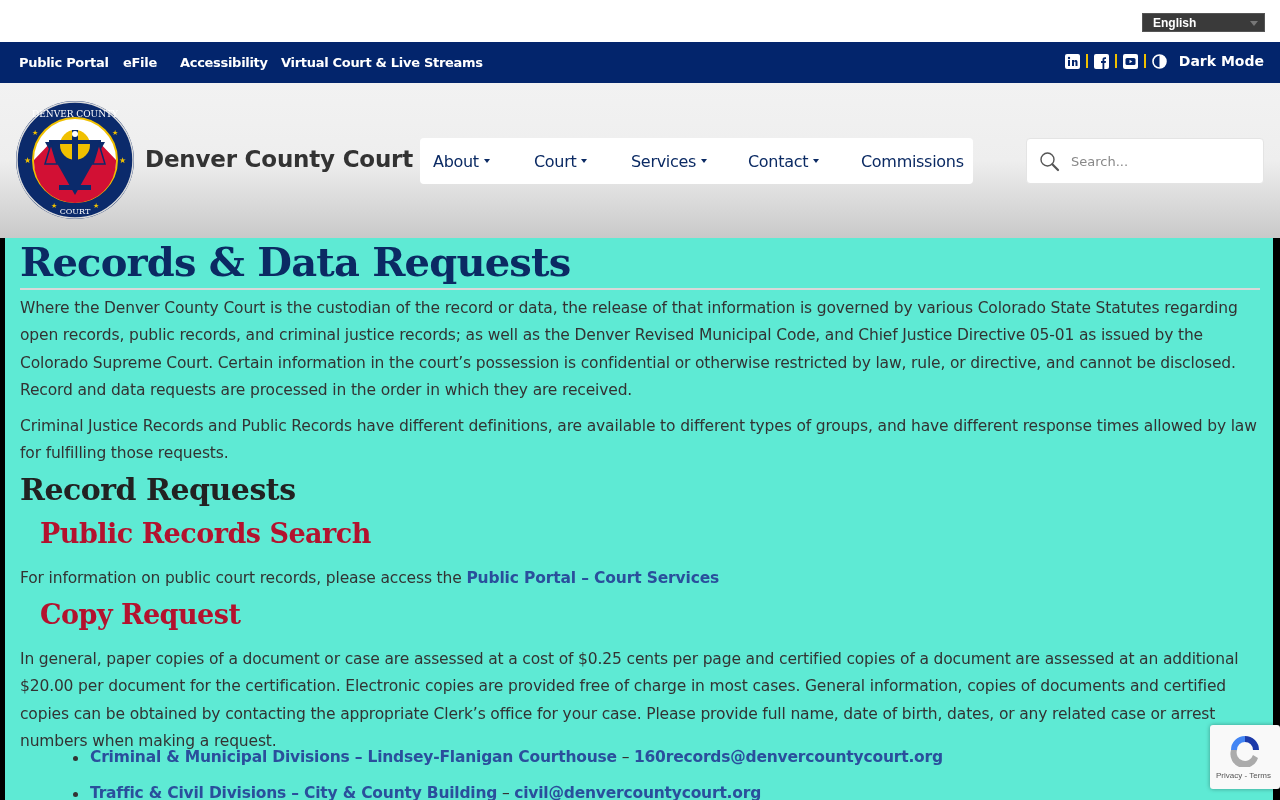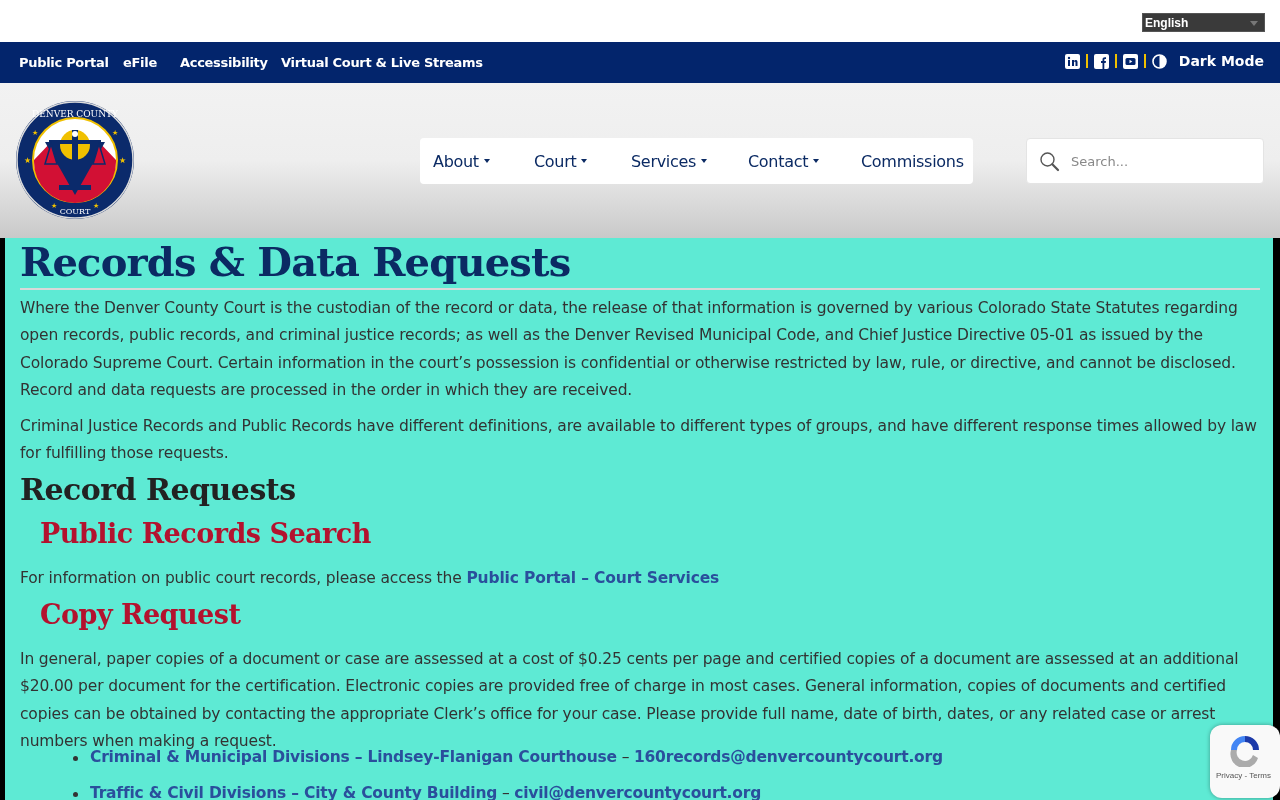--- a/index.html
+++ b/index.html
@@ -4,21 +4,21 @@
 <style>
   * { box-sizing: border-box; margin: 0; padding: 0; }
   html, body { width: 1280px; height: 800px; overflow: hidden; background: #000; }
   body { font-family: "DejaVu Sans", sans-serif; position: relative; }
 
   
   .welcome-bar { position: absolute; left: 0; top: 0; width: 1280px; height: 42px; background: #fff; }
   .welcome-text { position: absolute; left: 0; right: 0; top: 10px; text-align: center; font-size: 16px; color: #1b1b1b; }
   .welcome-text b { font-weight: bold; }
   .welcome-text .ico { display: inline-block; width: 18px; height: 16px; vertical-align: -2px; }
-  .lang-select { position: absolute; left: 1142px; top: 13px; width: 123px; height: 19px; background: #3a3a3a; color: #fff; font-family: "Liberation Sans", sans-serif; font-weight: bold; font-size: 12px; line-height: 19px; padding-left: 2px; border: 1px solid #555; }
+  .lang-select { position: absolute; left: 1142px; top: 13px; width: 123px; height: 19px; background: #3a3a3a; color: #fff; font-family: "Liberation Sans", sans-serif; font-weight: bold; font-size: 12px; line-height: 19px; padding-left: 10px; border: 1px solid #555; }
   .lang-select .caret { position: absolute; right: 6px; top: 7px; width: 0; height: 0; border-left: 4px solid transparent; border-right: 4px solid transparent; border-top: 5px solid #777; }
 
   
   .topnav { position: absolute; left: 0; top: 42px; width: 1280px; height: 41px; background: #03256c; }
   .topnav a { position: absolute; top: 13px; color: #fff; font-weight: bold; font-size: 13px; text-decoration: none; letter-spacing: -0.3px; }
   .social { position: absolute; top: 11px; right: 16px; display: flex; align-items: center; gap: 6px; color: #fff; font-weight: bold; font-size: 14px; }
   .social .sep { width: 2px; height: 14px; background: #f0c000; }
   .social svg { display: block; }
 
   
@@ -40,21 +40,21 @@
   .rule { position: absolute; left: 0; top: 50px; width: 1240px; height: 2px; background: #d9d9d9; }
   .para { position: absolute; left: 0; width: 1240px; font-size: 15.5px; line-height: 27.3px; color: #333; letter-spacing: -0.15px; }
   h2.section { position: absolute; left: 0; font-family: "DejaVu Serif", serif; font-size: 30px; font-weight: bold; color: #222; letter-spacing: -0.5px; white-space: nowrap; }
   h3.sub { position: absolute; left: 0; font-family: "DejaVu Serif", serif; font-size: 27px; font-weight: bold; color: #b3122e; letter-spacing: -0.5px; white-space: nowrap; margin-left: 20px; }
   a.link { color: #2a4f9c; font-weight: bold; text-decoration: none; }
   ul.list { position: absolute; left: 70px; list-style: none; }
   ul.list li { position: relative; font-size: 15.5px; color: #333; height: 36px; letter-spacing: -0.2px; white-space: nowrap; }
   ul.list li::before { content: ""; position: absolute; left: -17px; top: 8px; width: 5px; height: 5px; border-radius: 50%; background: #333; }
 
   
-  .recaptcha { position: absolute; left: 1210px; top: 725px; width: 70px; height: 73px; background: #f9f9f9; border-radius: 12px; box-shadow: 0 0 4px rgba(0,0,0,0.35); }
+  .recaptcha { position: absolute; left: 1210px; top: 725px; width: 70px; height: 64px; background: #f9f9f9; border-radius: 3px; box-shadow: 0 0 4px rgba(0,0,0,0.35); }
   .recaptcha svg { position: absolute; left: 18px; top: 8px; }
   .recaptcha .rc-text { position: absolute; left: 6px; top: 46px; font-size: 8px; color: #555; font-family: "Liberation Sans", sans-serif; }
 </style>
 </head>
 <body>
 
 <div class="welcome-bar">
   <div class="lang-select">
     <span>English</span>
     <span class="caret"></span>
@@ -119,20 +119,21 @@
       <text x="60" y="17" text-anchor="middle" font-family="DejaVu Serif, serif" font-size="9" fill="#fff">DENVER COUNTY</text>
       <text x="60" y="114" text-anchor="middle" font-family="DejaVu Serif, serif" font-size="8" fill="#fff">COURT</text>
       <text x="9" y="63" font-size="8" fill="#f0c000">★</text>
       <text x="104" y="63" font-size="8" fill="#f0c000">★</text>
       <text x="17" y="35" font-size="7" fill="#f0c000">★</text>
       <text x="97" y="35" font-size="7" fill="#f0c000">★</text>
       <text x="36" y="108" font-size="7" fill="#f0c000">★</text>
       <text x="78" y="108" font-size="7" fill="#f0c000">★</text>
     </svg>
   </div>
+  <div class="site-title">Denver County Court</div>
 
   <div class="mainnav">
     <div class="item" style="left:13px"><span>About</span><span class="caret"></span></div>
     <div class="item" style="left:114px"><span>Court</span><span class="caret"></span></div>
     <div class="item" style="left:211px"><span>Services</span><span class="caret"></span></div>
     <div class="item" style="left:328px"><span>Contact</span><span class="caret"></span></div>
     <div class="item" style="left:441px"><span>Commissions</span></div>
   </div>
 
   <div class="search">

